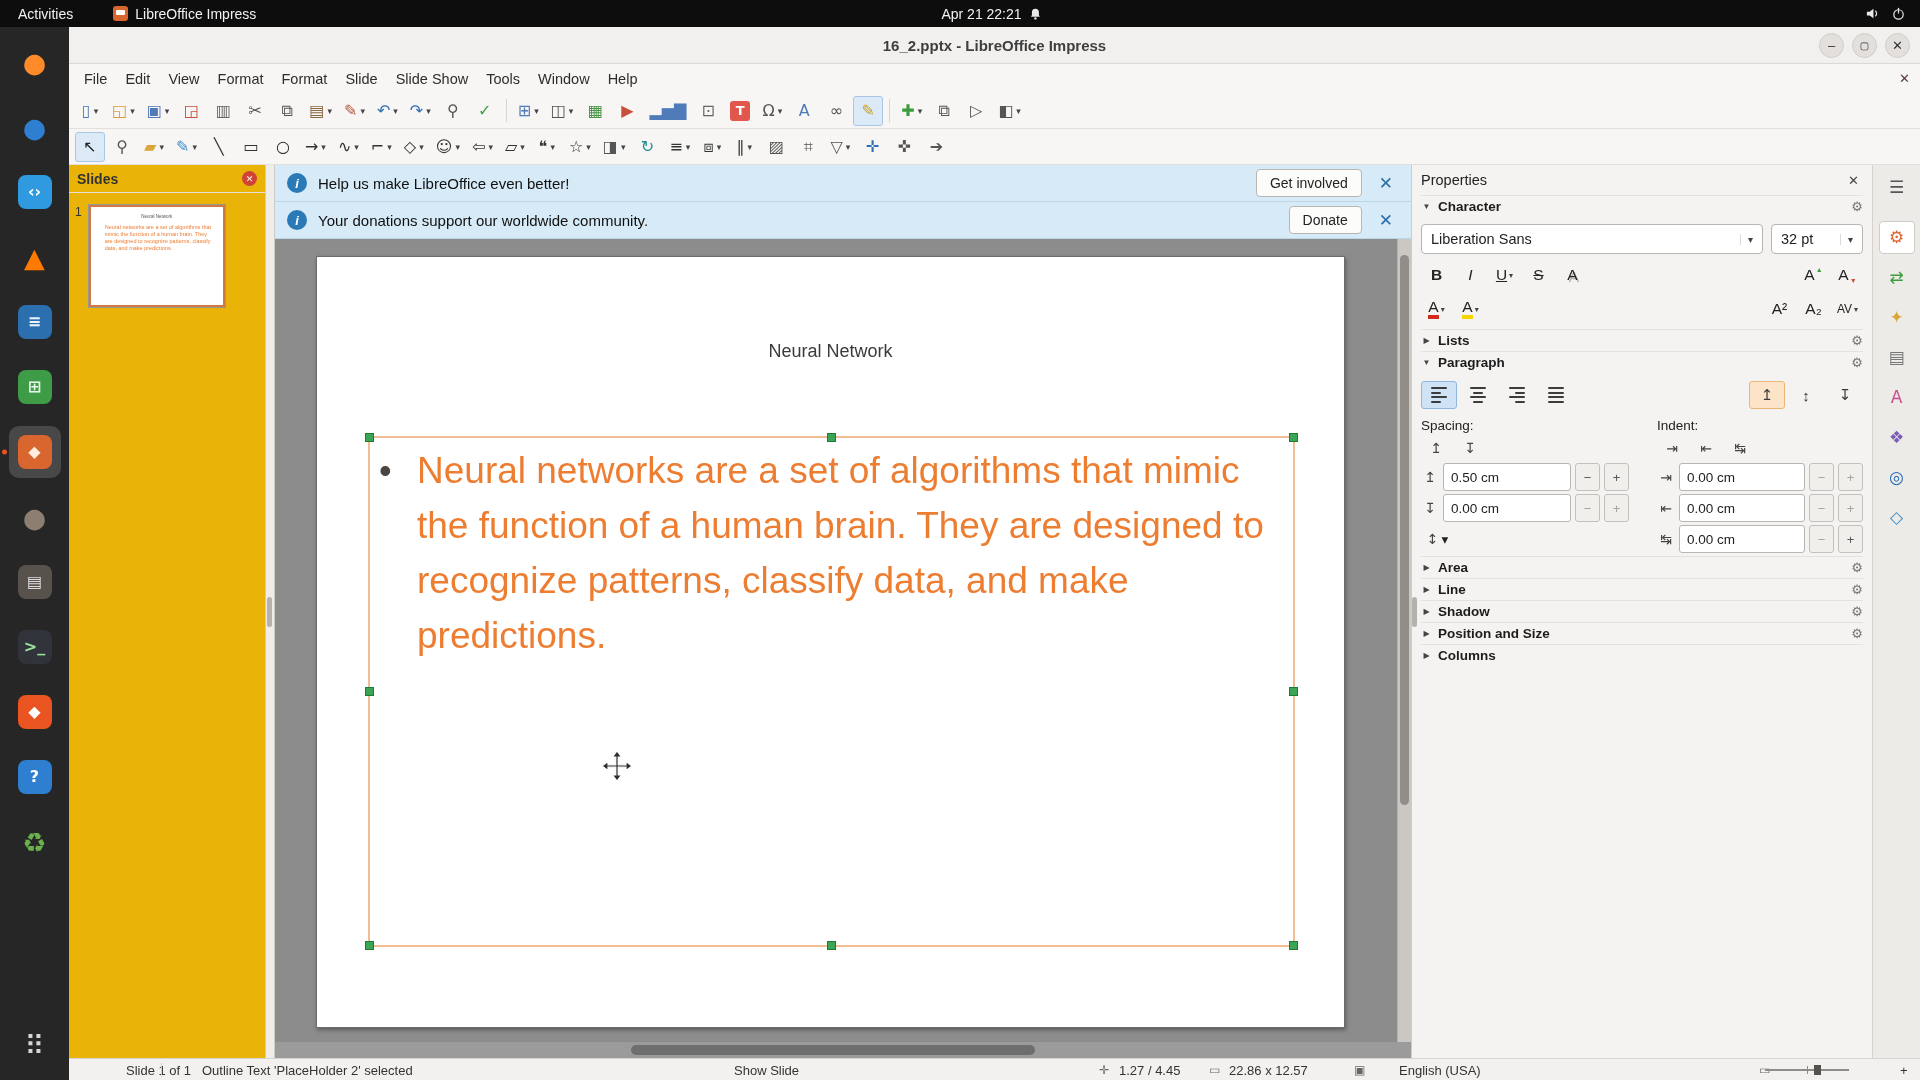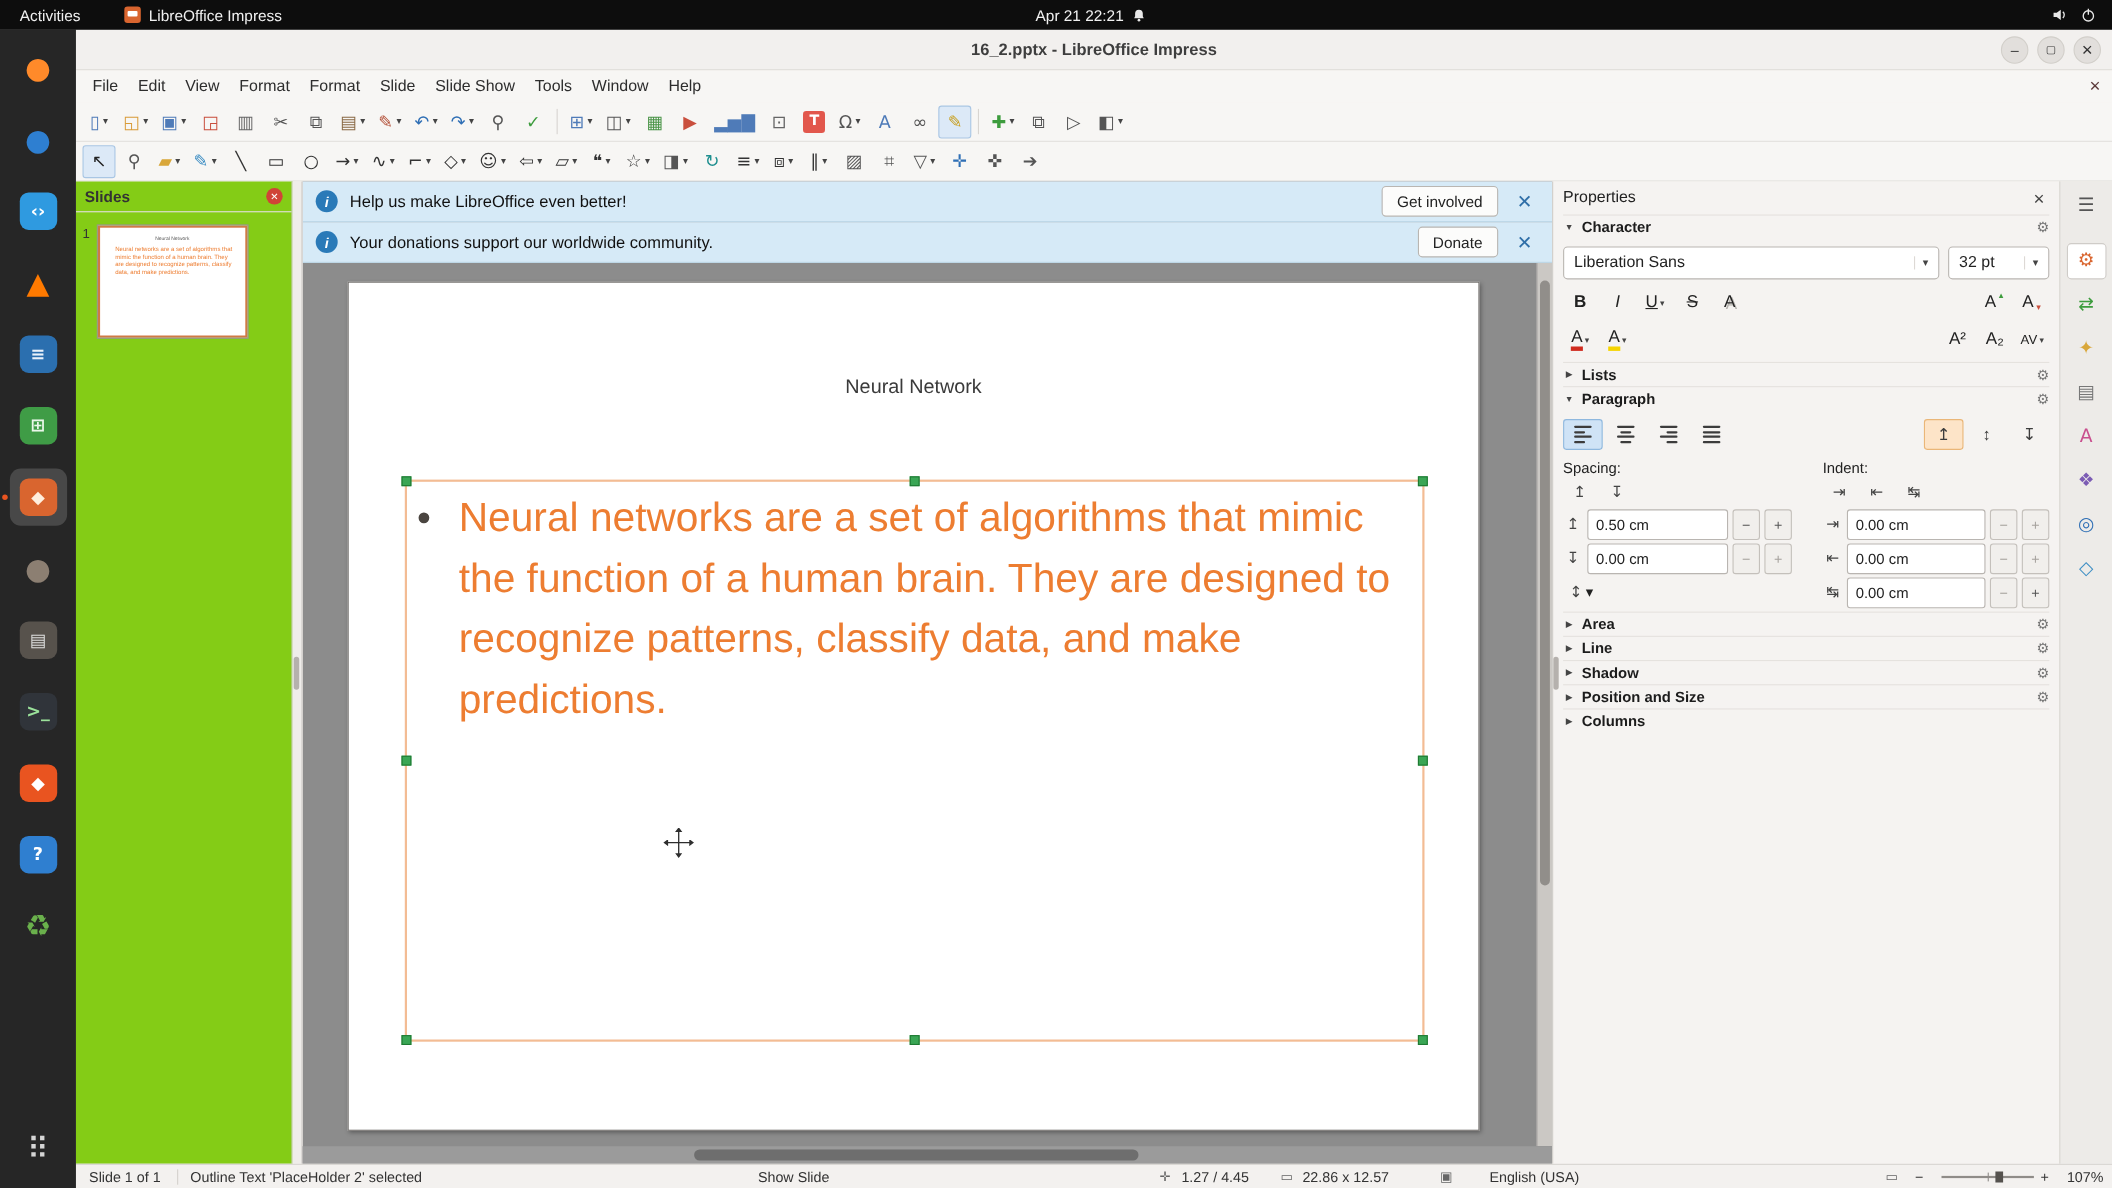--- a/index.html
+++ b/index.html
@@ -42,21 +42,21 @@
   .tbtn { height:30px; min-width:30px; padding:0 4px; display:flex; align-items:center; justify-content:center; border-radius:3px; border:1px solid transparent; }
   .tbtn .glyph { font-size:16px; line-height:1; }
   .tbtn .boxed { width:20px; height:20px; border-radius:3px; display:flex; align-items:center; justify-content:center; font-size:13px; font-weight:bold; }
   .tbtn .dd { font-size:9px; color:#444; margin-left:3px; }
   .tbtn.active { background:#dce9f7; border-color:#a9c6e4; }
   .tb-sep { width:1px; height:23px; background:#d8d5d1; margin:0 6px; flex:none;}
 
   
   .main { flex:1; display:flex; min-height:0; }
 
-  .slides-panel { width:197px; flex:none; background:#84cc16; border-right:1px solid #cfccc8; display:flex; flex-direction:column; }
+  .slides-panel { width:197px; flex:none; background:#eab308; border-right:1px solid #cfccc8; display:flex; flex-direction:column; }
   .slides-header { height:28px; display:flex; align-items:center; padding:0 8px; border-bottom:1px solid #e3e0dc; }
   .slides-title { font-size:14px; font-weight:bold; color:#333; }
   .slides-close { margin-left:auto; width:15px; height:15px; border-radius:50%; background:#d04437; color:#fff; font-size:9px; display:flex; align-items:center; justify-content:center; }
   .thumb-row { display:flex; padding:12px 6px; gap:7px; }
   .thumb-num { font-size:12px; color:#333; }
   .thumb { width:136px; height:102px; background:#ffffff; border:2px solid #cf7a45; outline:1px solid #9a9691; padding-top:7px; overflow:hidden; }
   .thumb-title { font-size:4.5px; color:#555; text-align:center; }
   .thumb-body { font-size:5.5px; line-height:1.3; color:#ED7D31; margin:5px 10px 0 14px; }
 
   .splitter { width:9px; flex:none; background:#efedea; border-right:1px solid #cfccc8; position:relative; }
@@ -134,21 +134,21 @@
 
   
   .deck-strip { width:48px; flex:none; background:#edebe8; border-left:1px solid #d5d2ce; display:flex; flex-direction:column; align-items:center; padding-top:6px; gap:7px; }
   .deck-btn { width:36px; height:33px; border-radius:4px; display:flex; align-items:center; justify-content:center; }
   .deck-strip div.deck-btn:first-of-type { margin-bottom:10px; }
   .deck-btn.active { background:#ffffff; border:1px solid #cfccc8; }
   .deck-glyph { font-size:17px; line-height:1; }
 
   
   .statusbar { height:22px; flex:none; background:#f3f1ef; border-top:1px solid #d8d5d1; position:relative; font-size:13px; color:#333; }
-  .statusbar span { position:absolute; top:50%; transform:translateY(-50%); white-space:nowrap; }
+  .statusbar span { position:absolute; top:50%; transform:translateY(-50%); white-space:nowrap;margin-left:45px; }
   .sb-sep { position:absolute; top:4px; width:1px; height:14px; background:#d4d1cd; }
   .st-ic { color:#666; font-size:12px; }
   .zoom-track { position:absolute; left:1696px; top:10px; width:84px; height:2px; background:#8f8c88; }
   .zoom-track::before { content:""; position:absolute; left:50%; top:-3px; width:1px; height:8px; background:#8f8c88; }
   .zoom-thumb { position:absolute; left:58%; top:-4px; width:7px; height:10px; background:#55524e; }
 </style>
 </head>
 <body>
 
 <div class="topbar">
@@ -877,21 +877,21 @@
         </div>
         <div class="deck-btn">
           <span class="deck-glyph" style="color: rgb(63, 143, 196);">◇</span>
         </div>
       </div>
   </div>
 
   <div class="statusbar">
     <span style="left:12px">Slide 1 of 1</span>
     <div class="sb-sep" style="left:92px"></div>
-    <span style="left:104px">Outline Text 'PlaceHolder 2' selected</span>
+    <span style="left:88px">Outline Text 'PlaceHolder 2' selected</span>
     <span style="left:620px">Show Slide</span>
     <span class="st-ic" style="left:985px">✛</span>
     <span style="left:1005px">1.27 / 4.45</span>
     <span class="st-ic" style="left:1095px">▭</span>
     <span style="left:1115px">22.86 x 12.57</span>
     <span class="st-ic" style="left:1240px">▣</span>
     <span style="left:1285px">English (USA)</span>
     <span class="st-ic" style="left:1645px">▭</span>
     <span style="left:1672px">−</span>
     <div class="zoom-track">

